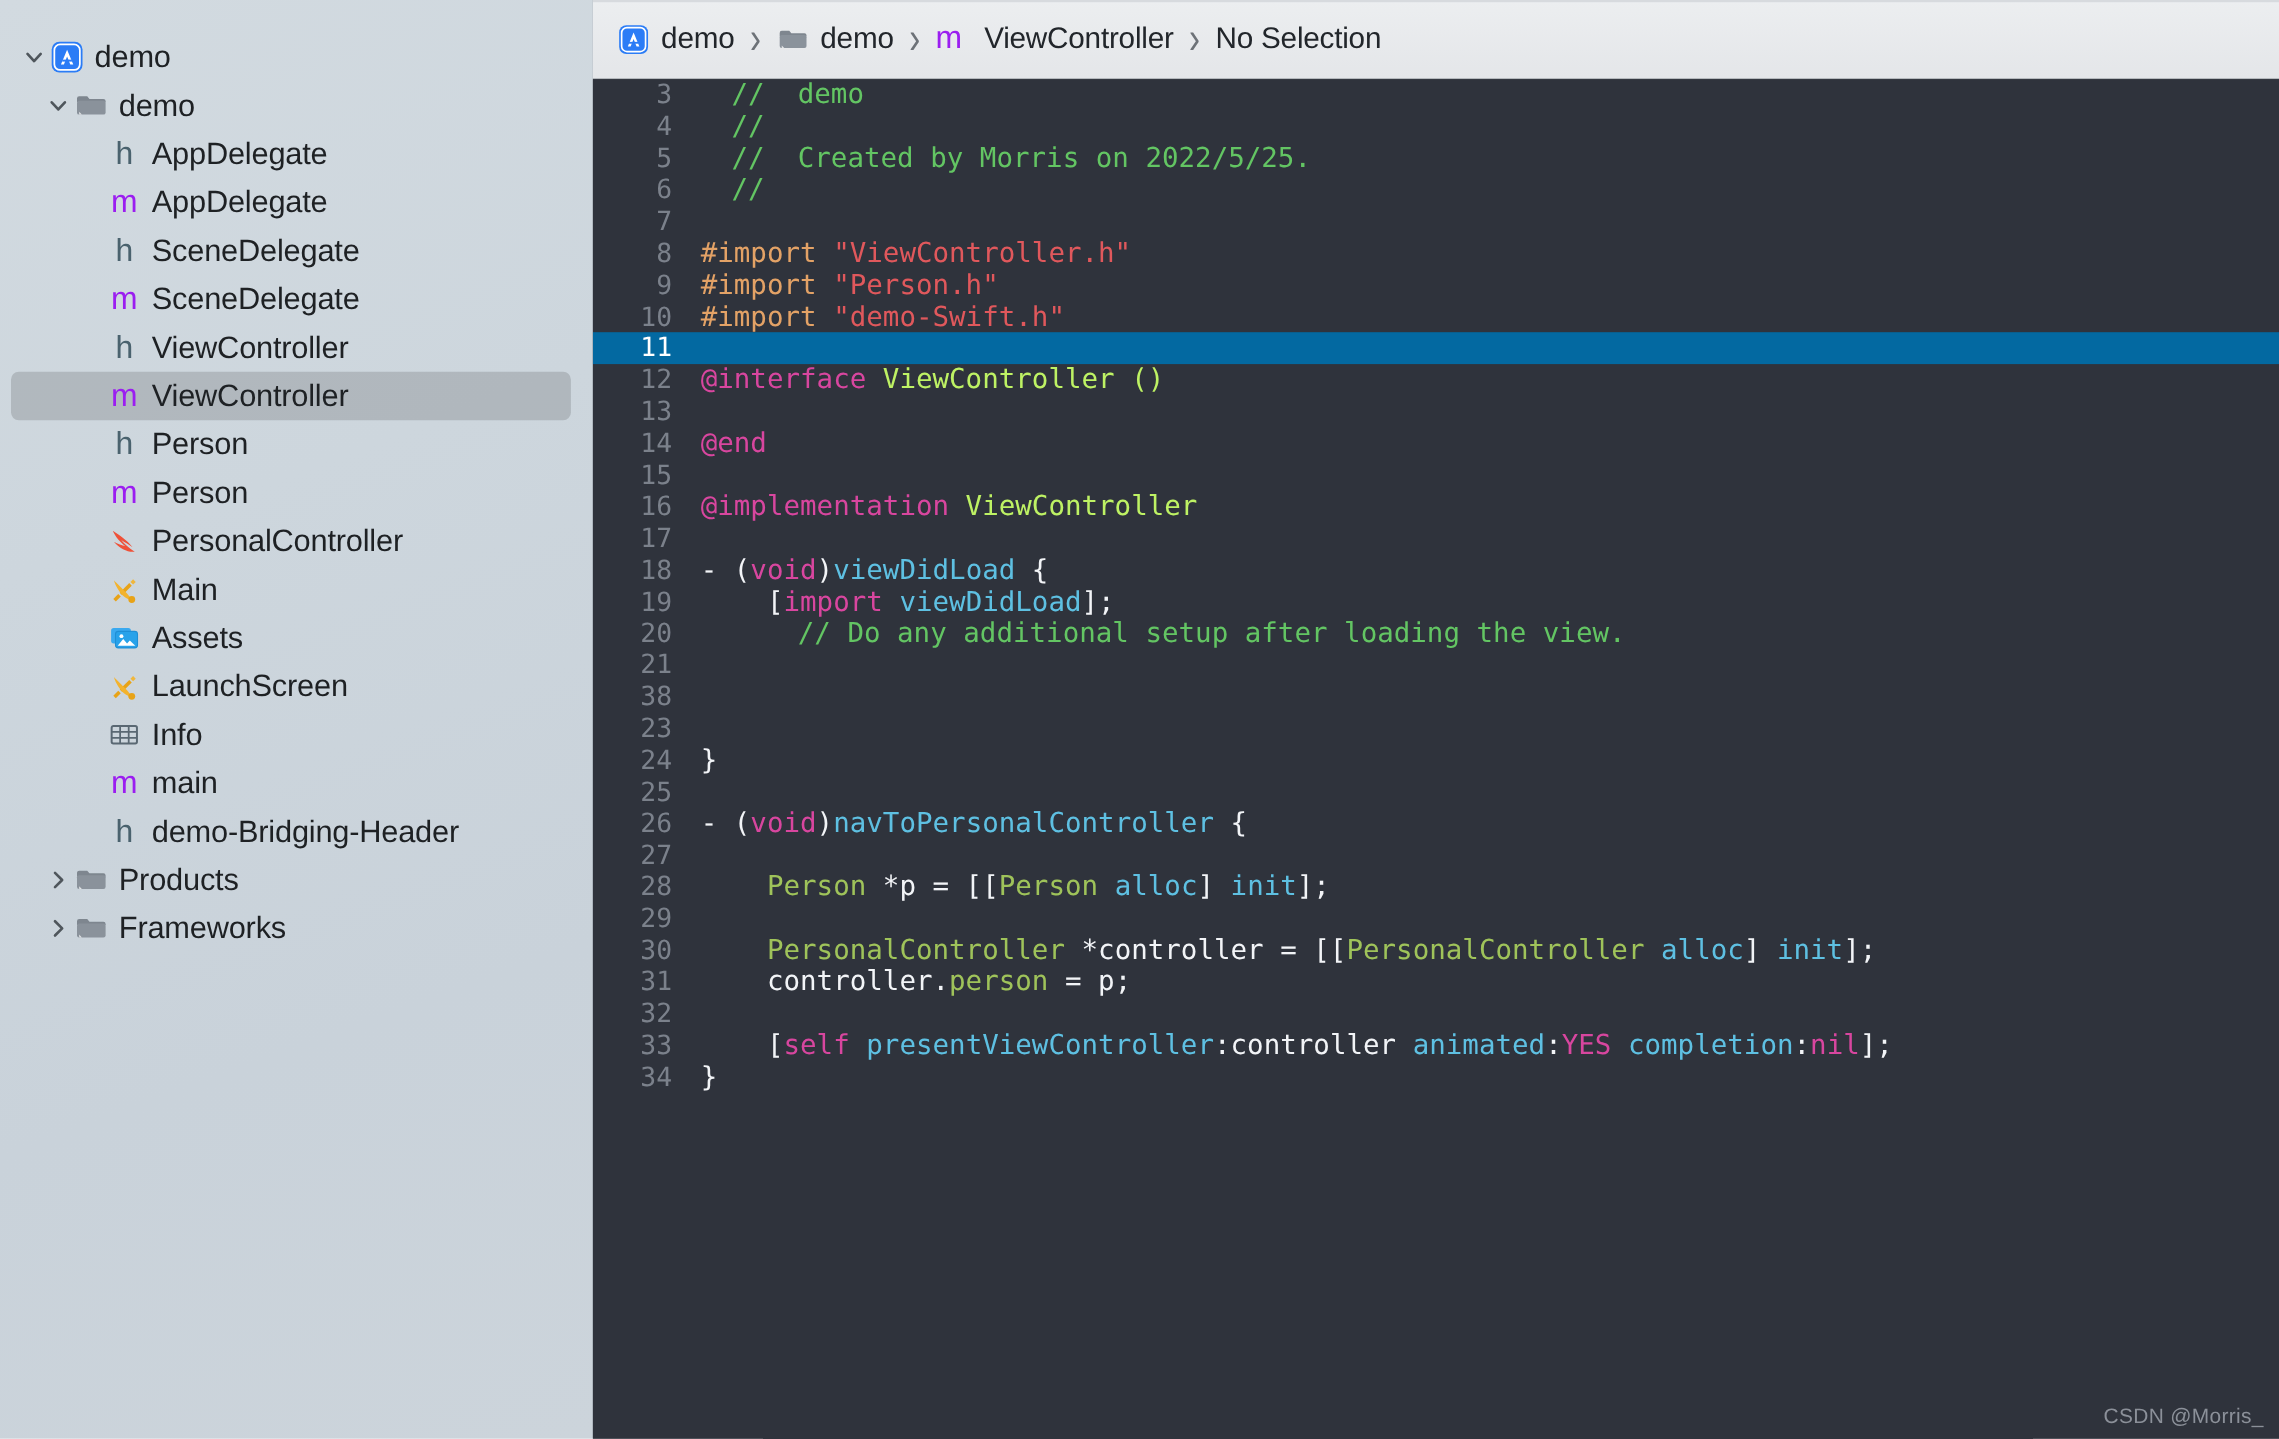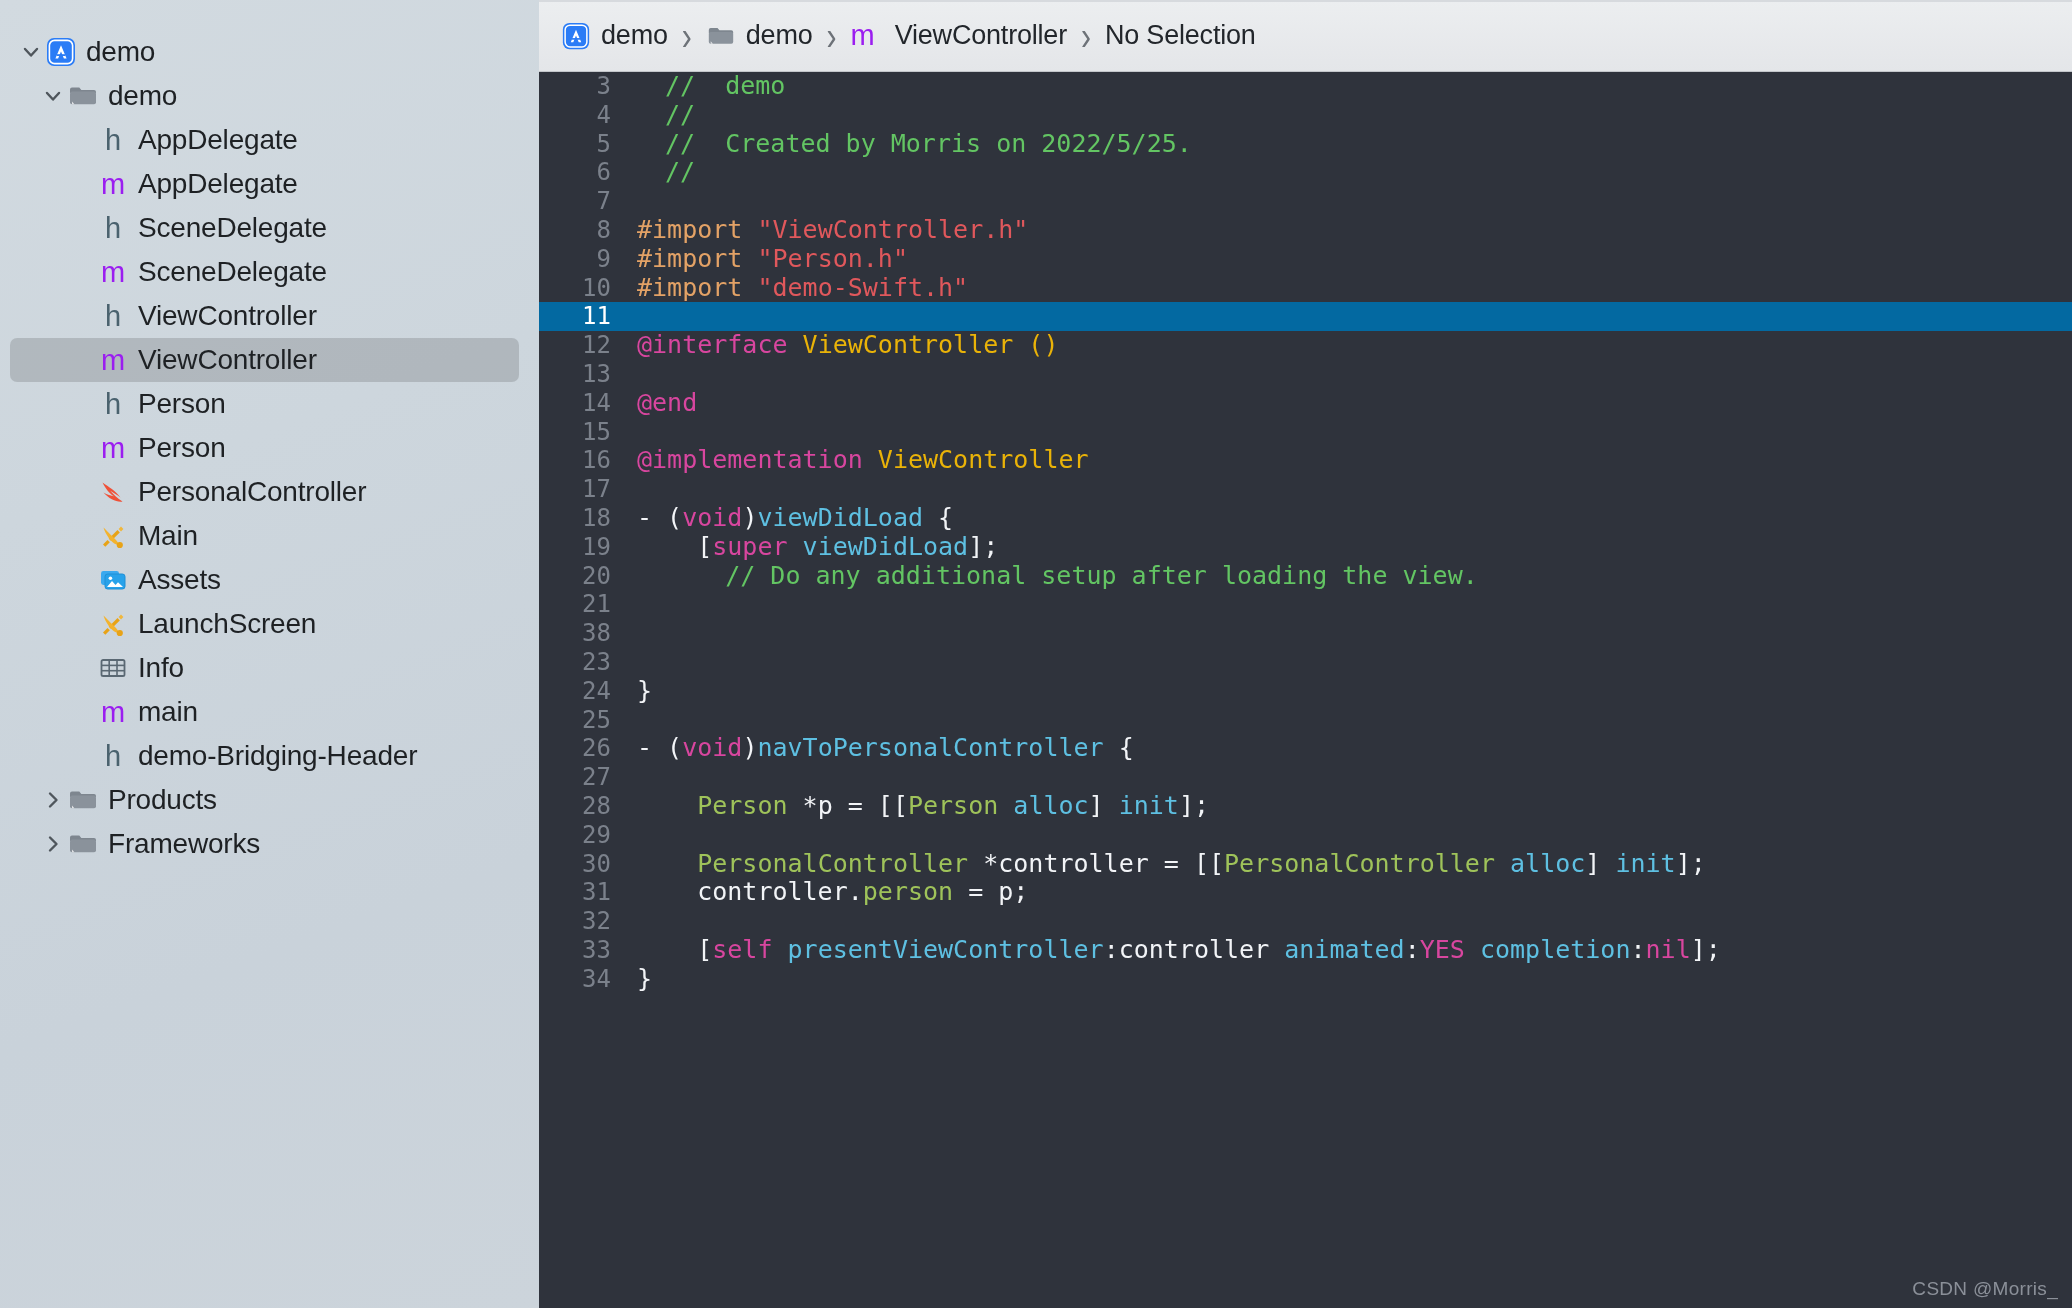--- a/index.html
+++ b/index.html
@@ -122,21 +122,21 @@
     user-select: none;
   }
   .code-line.current .gutter { color: #ffffff; }
   .code-text { padding-left: 8px; color: #e6e9ee; }
 
   
   .t-com   { color: #63c563; margin-left: 28px; }          
   .t-pre   { color: #e3a266; }          
   .t-str   { color: #e0585c; }          
   .t-kw    { color: #d8469f; }          
-  .t-type  { color: #eab308; text-align: center; }          
+  .t-type  { color: #bef264; text-align: center; }          
   .t-cls   { color: #9fc35a; }          
   .t-mth   { color: #5ec0e2; }          
   .t-pln   { color: #f2f4f7; }          
 
   
   #watermark {
     position: absolute;
     right: 14px; bottom: 8px;
     font-family: "Liberation Sans", sans-serif;
     font-size: 19px;
@@ -439,21 +439,21 @@
           <div class="code-line"><span class="gutter">9</span><span class="code-text"><span class="t-pre">#import </span><span class="t-str">"Person.h"</span></span></div>
           <div class="code-line"><span class="gutter">10</span><span class="code-text"><span class="t-pre">#import </span><span class="t-str">"demo-Swift.h"</span></span></div>
           <div class="code-line current"><span class="gutter">11</span><span class="code-text"></span></div>
           <div class="code-line"><span class="gutter">12</span><span class="code-text"><span class="t-kw">@interface </span><span class="t-type">ViewController ()</span></span></div>
           <div class="code-line"><span class="gutter">13</span><span class="code-text"></span></div>
           <div class="code-line"><span class="gutter">14</span><span class="code-text"><span class="t-kw">@end</span></span></div>
           <div class="code-line"><span class="gutter">15</span><span class="code-text"></span></div>
           <div class="code-line"><span class="gutter">16</span><span class="code-text"><span class="t-kw">@implementation </span><span class="t-type">ViewController</span></span></div>
           <div class="code-line"><span class="gutter">17</span><span class="code-text"></span></div>
           <div class="code-line"><span class="gutter">18</span><span class="code-text"><span class="t-pln">- (</span><span class="t-kw">void</span><span class="t-pln">)</span><span class="t-mth">viewDidLoad</span><span class="t-pln"> {</span></span></div>
-          <div class="code-line"><span class="gutter">19</span><span class="code-text"><span class="t-pln">    [</span><span class="t-kw">super</span><span class="t-pln"> </span><span class="t-mth">viewDidLoad</span><span class="t-pln">];</span></span></div>
+          <div class="code-line"><span class="gutter">19</span><span class="code-text"><span class="t-pln">    [</span><span class="t-kw">import</span><span class="t-pln"> </span><span class="t-mth">viewDidLoad</span><span class="t-pln">];</span></span></div>
           <div class="code-line"><span class="gutter">20</span><span class="code-text"><span class="t-com">    // Do any additional setup after loading the view.</span></span></div>
           <div class="code-line"><span class="gutter">21</span><span class="code-text"></span></div>
           <div class="code-line"><span class="gutter">38</span><span class="code-text"></span></div>
           <div class="code-line"><span class="gutter">23</span><span class="code-text"></span></div>
           <div class="code-line"><span class="gutter">24</span><span class="code-text"><span class="t-pln">}</span></span></div>
           <div class="code-line"><span class="gutter">25</span><span class="code-text"></span></div>
           <div class="code-line"><span class="gutter">26</span><span class="code-text"><span class="t-pln">- (</span><span class="t-kw">void</span><span class="t-pln">)</span><span class="t-mth">navToPersonalController</span><span class="t-pln"> {</span></span></div>
           <div class="code-line"><span class="gutter">27</span><span class="code-text"></span></div>
           <div class="code-line"><span class="gutter">28</span><span class="code-text"><span class="t-pln">    </span><span class="t-cls">Person</span><span class="t-pln"> *p = [[</span><span class="t-cls">Person</span><span class="t-pln"> </span><span class="t-mth">alloc</span><span class="t-pln">] </span><span class="t-mth">init</span><span class="t-pln">];</span></span></div>
           <div class="code-line"><span class="gutter">29</span><span class="code-text"></span></div>

